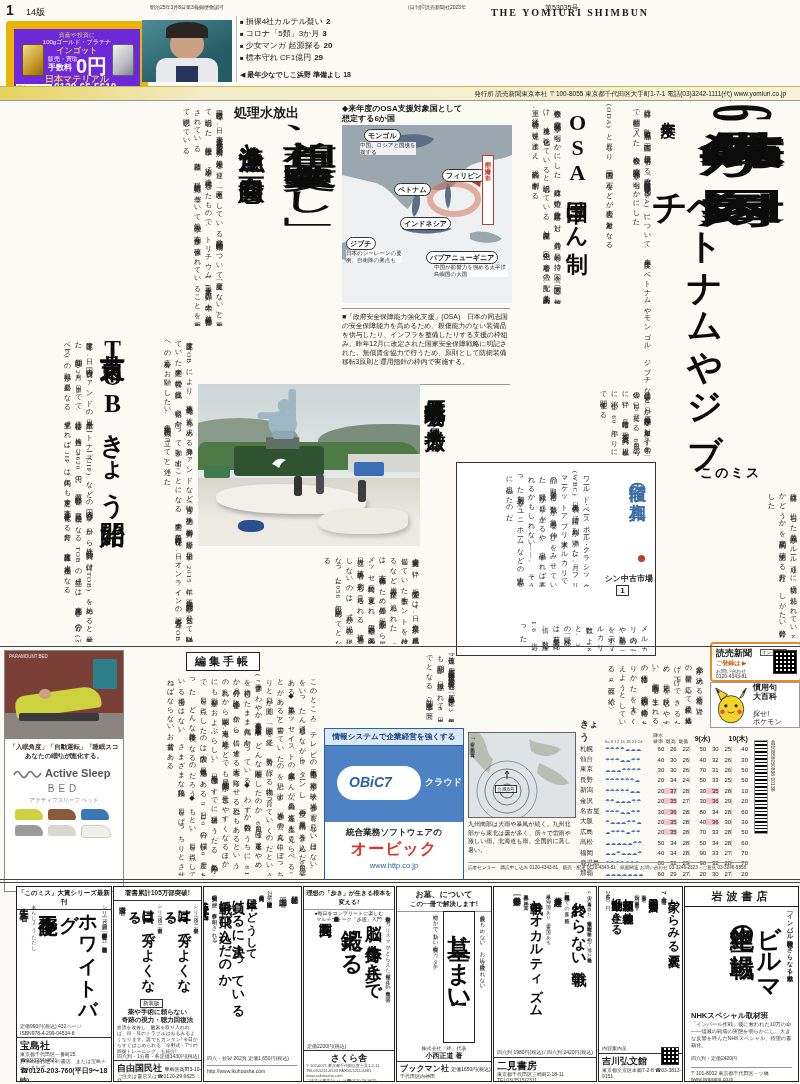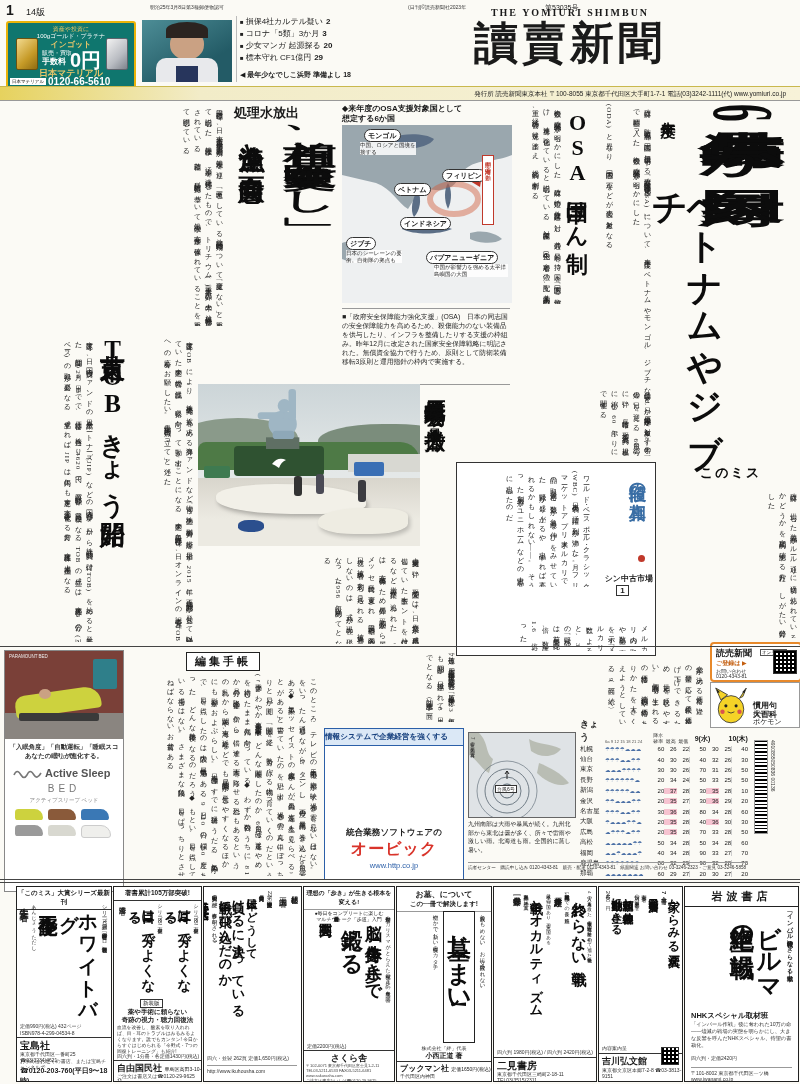--- a/index.html
+++ b/index.html
@@ -46,21 +46,21 @@
 <body>
 
 <div id="paper">
 
   <div class="abs sans" style="left:6px;top:2px;font-size:14px;font-weight:700;">1</div>
   <div class="abs sans" style="left:26px;top:6px;font-size:9px;">14版</div>
   <div class="abs sans tiny" style="left:150px;top:4px;">明治25年3月8日第3種郵便物認可</div>
   <div class="abs sans tiny" style="left:408px;top:4px;">(日刊)©読売新聞社2023年</div>
   <div class="abs sans" style="left:545px;top:3px;font-size:7px;">第53035号</div>
 
-  <div class="abs" style="left:6px;top:21px;width:126px;height:64px;background:#0f766e;border:2px solid #eab308;border-radius:3px;">
+  <div class="abs" style="left:6px;top:21px;width:126px;height:64px;background:#6d28d9;border:8px solid #eab308;border-radius:3px;">
     <div class="abs sans" style="left:0;top:2px;width:100%;text-align:center;font-size:6px;color:#e8c66a;">資産や投資に</div>
     <div class="abs sans" style="left:0;top:9px;width:100%;text-align:center;font-size:6px;color:#fff;">100gゴールド・プラチナ</div>
     <div class="abs sans" style="left:0;top:16px;width:100%;text-align:center;font-size:8px;font-weight:700;color:#e8c66a;">インゴット</div>
     <div class="abs" style="left:8px;top:15px;width:20px;height:30px;background:linear-gradient(135deg,#f2da8e,#c69a27 60%,#8f6c12);border:1px solid #6b5210;border-radius:2px;"></div>
     <div class="abs" style="left:98px;top:15px;width:20px;height:30px;background:linear-gradient(135deg,#f2f2f2,#b9bcc2 60%,#7e838c);border:1px solid #5f646d;border-radius:2px;"></div>
     <div class="abs sans" style="left:34px;top:26px;font-size:6px;color:#fff;">販売・買取</div>
     <div class="abs sans" style="left:34px;top:33px;font-size:8px;font-weight:700;color:#fff;">手数料</div>
     <div class="abs sans" style="left:62px;top:24px;font-size:20px;font-weight:700;color:#fff;">0円</div>
     <div class="abs sans" style="left:0;top:44px;width:100%;text-align:center;font-size:9px;font-weight:700;color:#e8c66a;">日本マテリアル</div>
     <div class="abs" style="left:2px;bottom:1px;width:120px;height:10px;display:flex;align-items:center;gap:2px;">
@@ -83,21 +83,20 @@
       <div class="idx-row"><span class="idx-sq"></span><span>コロナ「5類」3か月</span><span class="idx-pg">3</span></div>
 
       <div class="idx-row"><span class="idx-sq"></span><span>少女マンガ 起源探る</span><span class="idx-pg">20</span></div>
 
       <div class="idx-row"><span class="idx-sq"></span><span>標本守れ CF1億円</span><span class="idx-pg">29</span></div>
     </div>
   <div class="abs sans" style="left:240px;top:70px;font-size:7px;font-weight:700;">◀ 最年少なでしこ浜野 準備よし 18</div>
   <div class="abs rule-l" style="left:236px;top:16px;width:1px;height:66px;"></div>
 
   <div class="abs" style="left:455px;top:7px;width:230px;text-align:center;font-size:10px;letter-spacing:2px;font-weight:700;">THE YOMIURI SHIMBUN</div>
-  <div class="abs" style="left:455px;top:20px;width:230px;text-align:center;font-size:44px;font-weight:700;letter-spacing:4px;line-height:1.1;">讀賣新聞</div>
 
   <div class="abs" style="left:0;top:86px;width:800px;height:13px;background:linear-gradient(90deg,#e6d25e 0,#f2ecc8 200px,#f7f2d8 100%);border-top:1px solid #c9b84d;border-bottom:1px solid #999;">
     <div class="sans" style="position:absolute;right:14px;top:3px;font-size:6.5px;color:#222;">発行所 読売新聞東京本社 〒100-8055 東京都千代田区大手町1-7-1 電話(03)3242-1111(代) www.yomiuri.co.jp</div>
   </div>
 
   <div class="abs bt" style="left:4px;top:104px;width:220px;height:222px;">岸田首相は7日、東京電力福島第一原子力発電所の処理水を巡り、「夏頃」としている放出開始時期について「変更はない」と重ねて説明した。処理水は、汚染水を浄化処理したもので、トリチウム(三重水素)以外の大半の放射性物質が除去されている。首相は、科学的根拠に基づいて処理水の安全性が確保されていることを重ねて説明している。</div>
 
   <div class="abs" style="left:234px;top:104px;font-size:13px;font-weight:700;">処理水放出</div>
   <div class="abs clip" style="left:268px;top:122px;width:84px;height:262px;">
     <div class="vt hl flat" style="font-size:54px;line-height:84px;transform:scaleY(.45);">首相、夏頃「変更なし」</div>
@@ -164,21 +163,21 @@
       <polygon points="30,14 38,2 34,12" fill="#f5d327" stroke="#333" stroke-width="1"></polygon>
       <polygon points="3,3 7,7 4,8" fill="#222"></polygon>
       <polygon points="37,3 33,7 36,8" fill="#222"></polygon>
       <ellipse cx="20" cy="27" rx="15" ry="16" fill="#f5d327" stroke="#333" stroke-width="1"></ellipse>
       <circle cx="14" cy="23" r="1.8" fill="#222"></circle>
       <circle cx="26" cy="23" r="1.8" fill="#222"></circle>
       <circle cx="10" cy="30" r="2.6" fill="#d9534f"></circle>
       <circle cx="30" cy="30" r="2.6" fill="#d9534f"></circle>
       <path d="M16,30 Q20,33 24,30" fill="none" stroke="#333" stroke-width="1"></path>
     </svg>
-    <div class="sans" style="position:absolute;left:42px;top:18px;font-size:8px;font-weight:700;line-height:9px;"><span>慣用句</span><br><span>大百科</span></div>
+    <div class="sans" style="position:absolute;left:42px;top:0;font-size:8px;font-weight:700;line-height:9px;"><span>慣用句</span><br><span>大百科</span></div>
     <div class="sans" style="position:absolute;left:42px;top:27px;font-size:7px;line-height:8px;"><span>探せ!</span><br><span>ポケモン</span></div>
   </div>
 
   <div class="abs" style="left:198px;top:384px;width:222px;height:162px;overflow:hidden;background:linear-gradient(#ccd5d8,#e4e8e8 55%);">
     <div class="abs" style="left:-20px;top:34px;width:120px;height:40px;background:#8a9a8a;border-radius:50% 50% 0 0;"></div>
     <div class="abs" style="left:120px;top:40px;width:130px;height:34px;background:#7b8d7c;border-radius:50% 40% 0 0;"></div>
     <div class="abs" style="left:0;top:58px;width:222px;height:28px;background:#4e7a46;border-radius:8px 20px 0 0;"></div>
     <div class="abs" style="left:36px;top:62px;width:90px;height:30px;background:#2f5231;border-radius:4px;"></div>
     <svg width="70" height="70" viewBox="0 0 80 84" style="position:absolute;left:48px;top:0;">
       <rect x="22" y="64" width="40" height="14" fill="#5f6f64"></rect>
@@ -250,21 +249,27 @@
   </div>
 
   <div class="abs" style="left:128px;top:650px;width:190px;height:228px;">
     <div class="abs" style="left:58px;top:2px;border:1.2px solid #222;padding:1px 8px;font-size:11px;font-weight:700;letter-spacing:3px;background:#fff;">編集手帳</div>
     <div class="abs bt" style="left:0;top:24px;width:190px;height:202px;">このところ、テレビの天気予報で衛星が映す渦巻き雲を見ない日はない。沖縄をいったん通過しながらUターンし、再度の暴風雨に巻き込んだ台風6号である◆気象エッセイストの倉嶋厚さんが「台風の生涯を人生と見くらべることがある」と書いていたのを思い出す。渦巻き雲の真ん中にぽっちりと目が開く。「開眼」を経て、勢力を広げる大物に育っていくのだという(『季節さわやか事典』東京堂出版)◆どんな開眼をしたのか、台風6号は迷走をやめ、暴風域を維持したまま九州に向かっている◆わずか数日のうちに、8月1か月分の降水量の2倍から3倍に達する大雨を降らせる恐れもあるという。気流の乱れから関東や東海、近畿などでも局地的豪雨が発生しやすくなるほか、気温にも影響がおよぶらしい。日本海側はすでに猛暑にうだる。気象庁の週間予報で、目を点にしたのは大阪の最低気温である。9日と10日の欄に30度とあった。どんな熱帯夜になるのだろう◆もとい、目を点にしている場合ではない。さまざまな危険に、目をぱっちりとさせねばならないお盆前である。</div>
   </div>
 
   <div class="abs bt" style="left:324px;top:650px;width:132px;height:72px;">「被爆78周年原水爆禁止世界大会・長崎大会」と「原水爆禁止2023年世界大会・長崎」も期間が1日短縮されて8日までとなる。〈関連記事28面〉</div>
 
   <div class="abs" style="left:324px;top:728px;width:138px;height:150px;border:1.5px solid #2b5fa8;background:#fff;">
-    <div class="sans" style="height:16px;background:#dbe8f6;border-bottom:1px solid #2b5fa8;color:#17407e;font-size:7.6px;font-weight:700;text-align:left;line-height:16px;">情報システムで企業経営を強くする</div>
+    <div class="sans" style="height:16px;background:#dbe8f6;border-bottom:1px solid #2b5fa8;color:#17407e;font-size:7.6px;font-weight:700;text-align:center;line-height:16px;">情報システムで企業経営を強くする</div>
+    <div class="abs" style="left:0;top:17px;width:138px;height:76px;background:#4d83c4;">
+      <div class="abs" style="left:12px;top:20px;width:84px;height:34px;background:#fff;border-radius:18px;">
+        <span class="sans" style="position:absolute;left:12px;top:8px;font-size:14px;font-weight:700;font-style:italic;color:#2b5fa8;">OBiC7</span>
+      </div>
+      <span class="sans" style="position:absolute;left:100px;top:30px;font-size:9px;font-weight:700;color:#fff;">クラウド</span>
+    </div>
     <div class="sans" style="position:absolute;left:0;top:98px;width:100%;text-align:center;font-size:8.6px;font-weight:700;color:#222;">統合業務ソフトウェアの</div>
     <div class="sans" style="position:absolute;left:0;top:110px;width:100%;text-align:center;font-size:16px;font-weight:700;color:#d9342b;letter-spacing:1px;">オービック</div>
     <div class="sans" style="position:absolute;left:0;top:132px;width:100%;text-align:center;font-size:7.5px;color:#2b5fa8;">www.http.co.jp</div>
   </div>
 
   <div class="abs" style="left:468px;top:732px;width:106px;height:84px;border:1px solid #666;overflow:hidden;">
     <svg width="106" height="84" viewBox="0 0 106 84">
       <rect width="106" height="84" fill="#dfe3e6"></rect>
       <path d="M10,0 C20,10 16,20 24,26 L20,40 C12,36 6,24 0,22 L0,0 Z" fill="#b9bdb4"></path>
       <path d="M60,6 C70,12 80,10 92,16 C84,26 70,24 62,18 Z" fill="#b9bdb4"></path>

